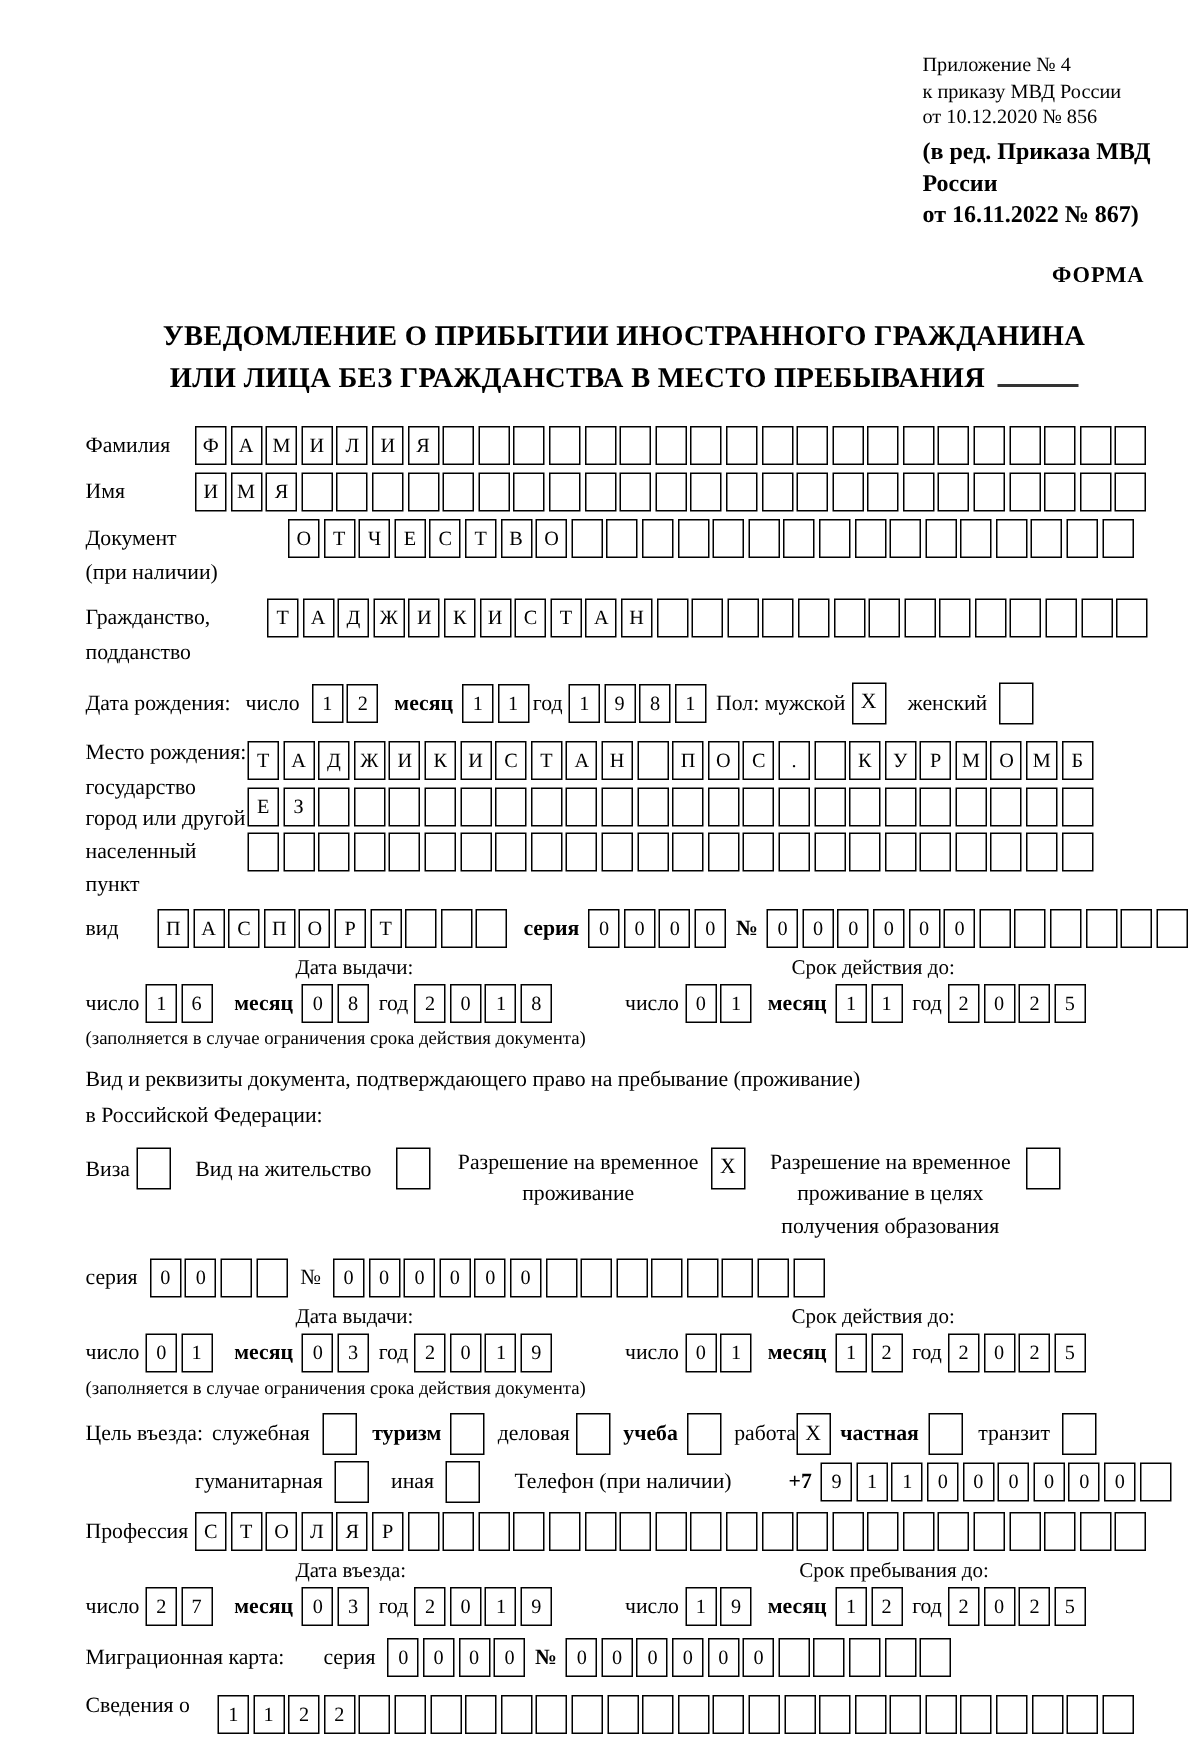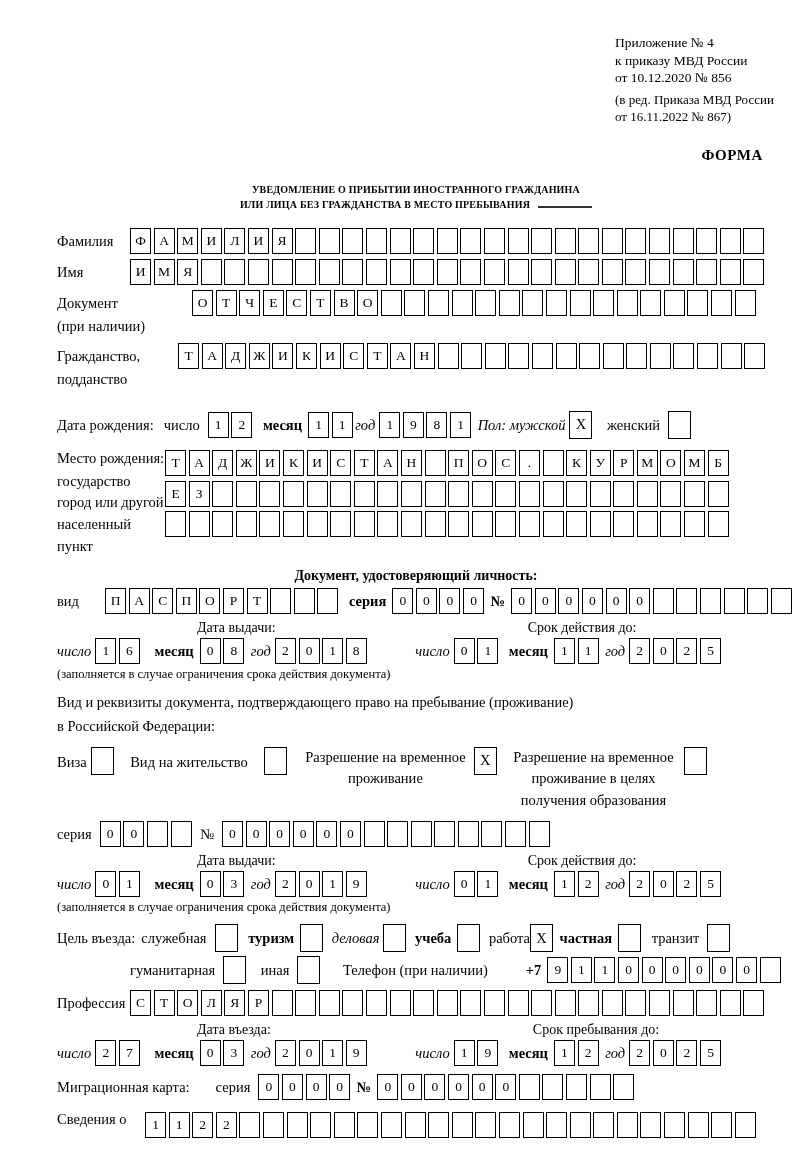--- a/index.html
+++ b/index.html
@@ -4,24 +4,24 @@
 <style>
   * { box-sizing: border-box; }
   html,body { margin:0; padding:0; }
   body {
     width:800px; height:1163px; background:#ffffff; color:#000;
     font-family:"Liberation Serif","DejaVu Serif",serif; overflow:hidden;
   }
   .page { padding:34px 25px 0 57px; width:800px; }
 
   .annex { margin-left:558px; font-size:13.5px; line-height:1.3; }
-  .annex-ed { margin-left:558px; font-size:13px; line-height:1.32; margin-top:4px; }
+  .annex-ed { margin-left:558px; font-size:16px; line-height:1.32; margin-top:4px;font-weight:bold; }
   .formword { text-align:right; padding-right:12px; font-weight:bold; font-size:15px; margin-top:22px; letter-spacing:.6px; }
 
-  .title { text-align:center; font-weight:bold; font-size:10px; line-height:1.5; margin-top:18px; letter-spacing:.2px; }
+  .title { text-align:center; font-weight:bold; font-size:19px; line-height:1.5; margin-top:18px; letter-spacing:.2px; }
   .blank-line { display:inline-block; width:54px; border-bottom:2px solid #333; height:11px; margin-left:8px; }
 
   .sec-heading { font-weight:bold; font-size:14.5px; margin-top:26px; letter-spacing:.2px; }
 
   .row { display:flex; align-items:center; margin-top:5px; }
   .row.top { align-items:flex-start; }
   .lbl { font-size:14.5px; line-height:26px; flex-shrink:0; white-space:nowrap; }
   .lblcol { font-size:14.5px; line-height:21.8px; flex-shrink:0; }
   .cells { display:flex; flex-wrap:nowrap; }
   .cells.stack { flex-direction:column; }
@@ -32,21 +32,21 @@
     font-size:13.5px; flex-shrink:0; background:#fff;
   }
   .chk .cell { width:23px; height:28px; font-size:14.5px; }
 
   .w73 { width:73px; } .w135 { width:135px; } .w121 { width:121px; }
   .w108 { width:108px; } .w88 { width:88px; } .w48 { width:48px; }
   .ml4 { margin-left:4px; } .ml6 { margin-left:6px; } .ml8 { margin-left:8px; }
   .ml10 { margin-left:10px; } .ml12 { margin-left:12px; } .ml14 { margin-left:14px; }
   .ml16 { margin-left:16px; } .ml20 { margin-left:20px; } .ml26 { margin-left:26px; }
   .ml38 { margin-left:38px; } .ml46 { margin-left:46px; } .ml73 { margin-left:73px; }
-  .mr4 { margin-right:4px;font-style:italic; } .mr6 { margin-right:6px;font-weight:bold; } .mr8 { margin-right:8px; }
+  .mr4 { margin-right:4px; } .mr6 { margin-right:6px;font-weight:bold; } .mr8 { margin-right:8px; }
 
   .doc-heading { text-align:center; font-weight:bold; font-size:14px; margin-top:10px; }
 
   .dhead { display:flex; font-size:14px; margin-top:6px; }
   .dh-issue { margin-left:140px; }
   .dh-valid { margin-left:252px; }
   .dh-entry { margin-left:140px; }
   .dh-stay  { margin-left:262px; }
 
   .dategrp { display:flex; align-items:center; }
@@ -207,21 +207,21 @@
         <span class="cell"></span>
         <span class="cell"></span>
         <span class="cell"></span>
         <span class="cell"></span>
         <span class="cell"></span>
         <span class="cell"></span>
         <span class="cell"></span>
       </span>
   </div>
 
-  <div class="row" style="margin-top:20px">
+  <div class="row" style="margin-top:8px">
     <span class="lbl">Дата рождения:</span>
     <span class="lbl ml10 mr8">число</span>
     <span class="cells">
         <span class="cell">1</span>
         <span class="cell">2</span>
       </span>
     <span class="lbl ml8 mr6">месяц</span>
     <span class="cells">
         <span class="cell">1</span>
         <span class="cell">1</span>
@@ -325,21 +325,20 @@
           <span class="cell"></span>
           <span class="cell"></span>
           <span class="cell"></span>
           <span class="cell"></span>
           <span class="cell"></span>
           <span class="cell"></span>
         </span>
     </span>
   </div>
 
-  <div class="doc-heading">Документ, удостоверяющий личность:</div>
 
   <div class="row" style="margin-top:4px">
     <span class="lbl w48">вид</span>
     <span class="cells">
         <span class="cell">П</span>
         <span class="cell">А</span>
         <span class="cell">С</span>
         <span class="cell">П</span>
         <span class="cell">О</span>
         <span class="cell">Р</span>

